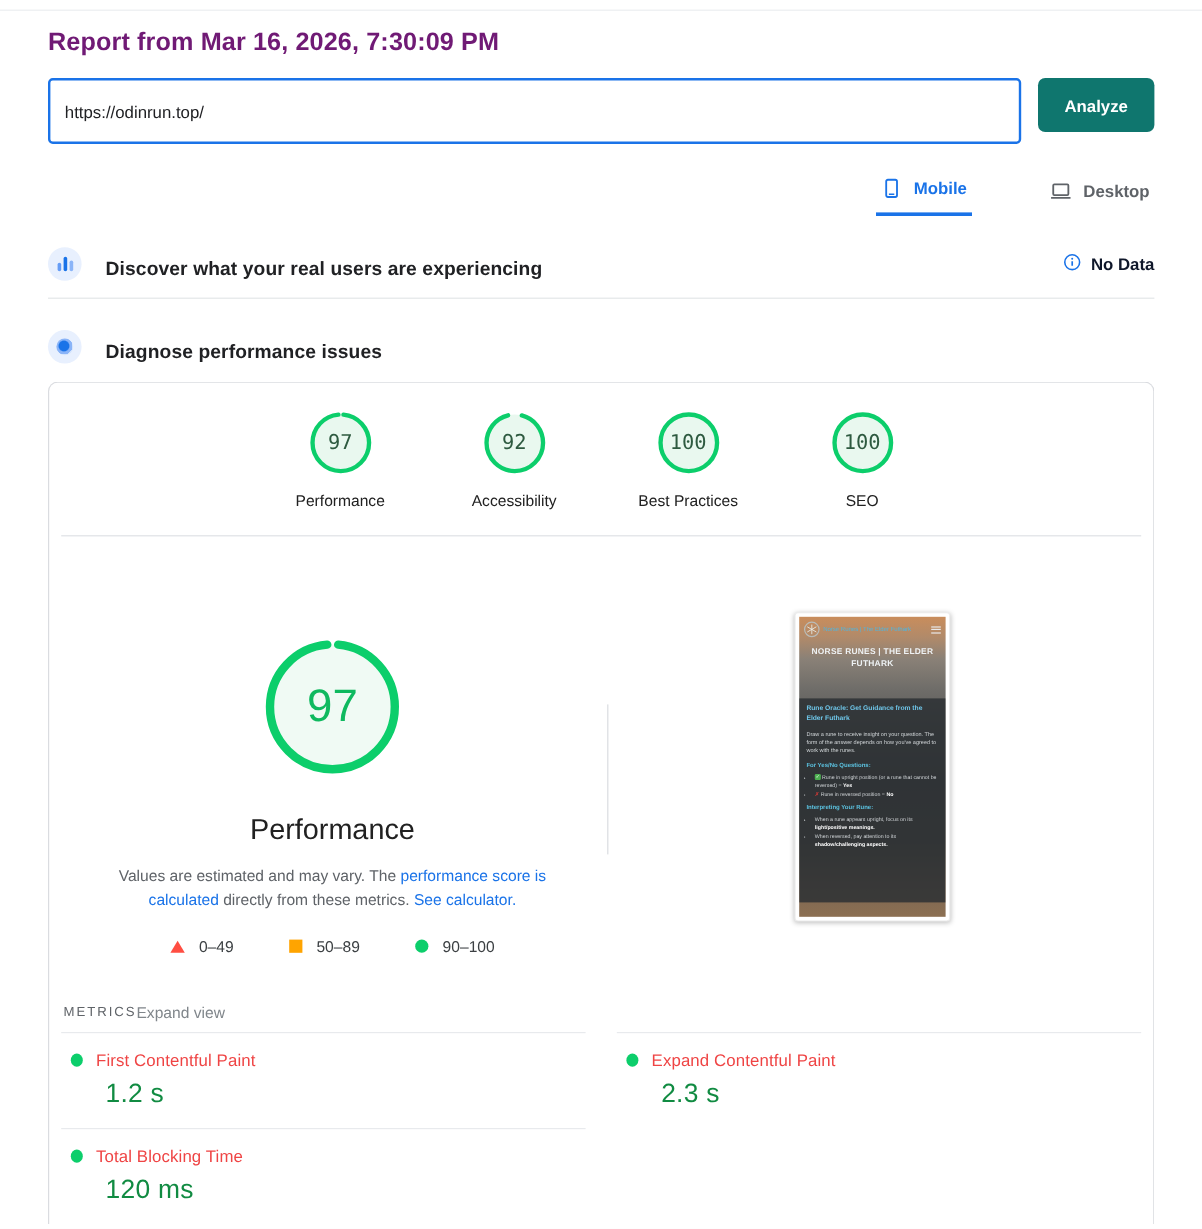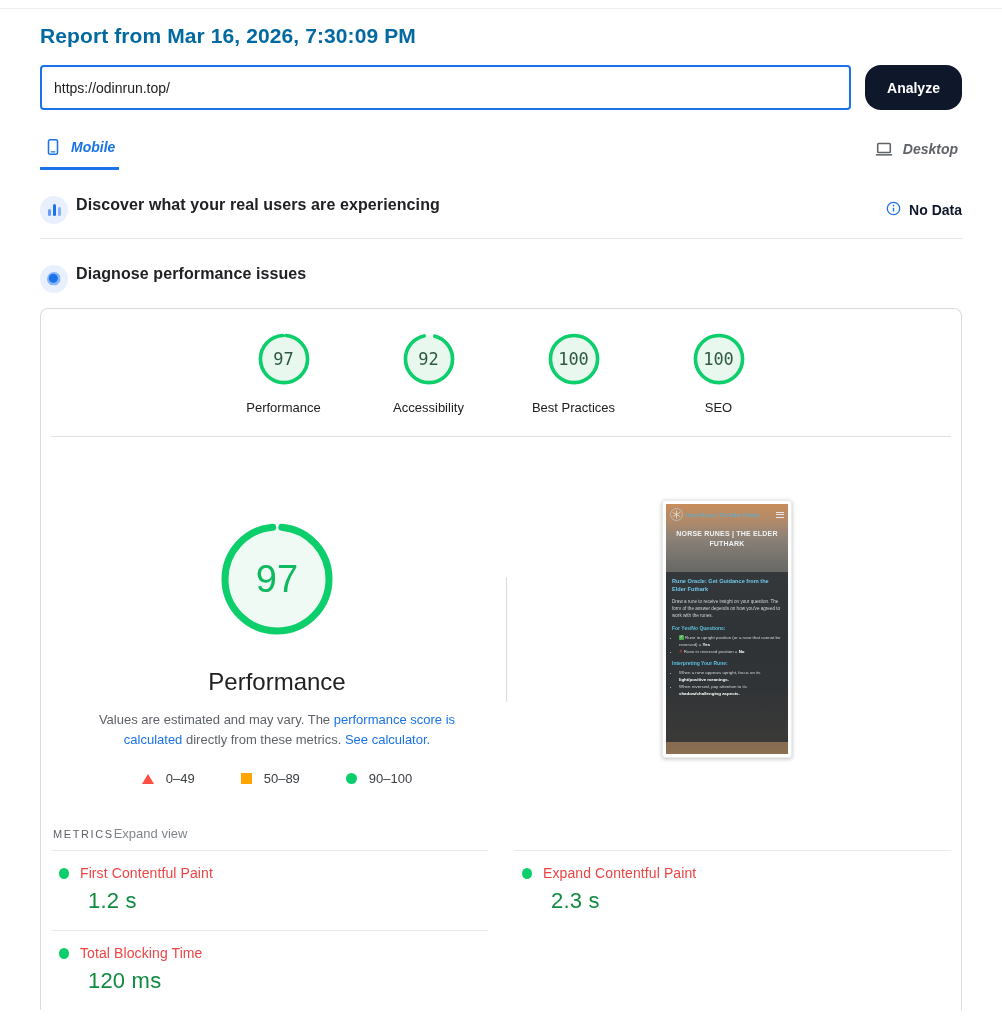--- a/index.html
+++ b/index.html
@@ -7,45 +7,45 @@
   body {
     width: 1002px; height: 1024px; overflow: hidden;
     font-family: "Liberation Sans", "DejaVu Sans", sans-serif;
     color: #202124;
     position: relative;
   }
   .top-hairline { border-top: 1px solid #eceef0; width: 100%; margin-top: 8px; }
   .page { padding: 0 40px; }
 
   
-  .report-title { margin-top: 15px; font-size: 21px; color: #0369a1; letter-spacing: .1px; }
+  .report-title { margin-top: 15px; font-size: 21px; color: #701a75; letter-spacing: .1px; }
 
   
   .url-row { display: flex; margin-top: 17px; align-items: stretch; }
   .url-input {
-    flex: 1; height: 45px; border: 2px solid #1a73e8; border-radius: 4px;
+    flex: 1; height: 55px; border: 2px solid #1a73e8; border-radius: 4px;
     font-size: 14px; color: #202124; padding: 0 12px; outline: none;
     font-family: "Liberation Sans", sans-serif;
   }
   .analyze-btn {
-    margin-left: 14px; width: 97px; height: 45px; background: #0f172a; color: #fff;
-    border: none; border-radius: 16px; font-size: 14px; font-weight: bold; cursor: pointer;
+    margin-left: 14px; width: 97px; height: 45px; background: #0f766e; color: #fff;
+    border: none; border-radius: 6px; font-size: 14px; font-weight: bold; cursor: pointer;
     font-family: "Liberation Sans", sans-serif;
   }
 
   
-  .tabs { display: flex; justify-content: space-between; gap: 22px; margin-top: 22px; font-style: italic; }
+  .tabs { display: flex; justify-content: flex-end; gap: 60px; margin-top: 22px; }
   .tab { display: flex; align-items: center; gap: 9px; font-size: 14px; font-weight: bold;
          padding: 6px 4px 11px 4px; cursor: pointer; color: #5f6368; }
   .tab.active { color: #1a73e8; border-bottom: 3px solid #1a73e8; }
   .tab svg { display: block; }
 
   
   .section-row { display: flex; align-items: center; justify-content: space-between; margin-top: 26px; }
-  .section-left { display: flex; align-items: flex-start; gap: 8px; }
+  .section-left { display: flex; align-items: flex-end; gap: 20px; }
   .section-title { font-size: 16px; font-weight: bold; color: #202124; letter-spacing: .1px; }
   .round-icon { width: 28px; height: 28px; border-radius: 50%; background: #e8f0fe;
                 display: flex; align-items: center; justify-content: center; }
   .crux-bars { display: flex; align-items: flex-end; gap: 2px; height: 12px; }
   .crux-bars i { display: block; width: 3px; border-radius: 2px; }
   .crux-bars i:nth-child(1) { height: 7px; background: #669df6; }
   .crux-bars i:nth-child(2) { height: 12px; background: #1a73e8; }
   .crux-bars i:nth-child(3) { height: 9px; background: #8ab4f8; }
   .diag-dot { width: 14px; height: 14px; border-radius: 50%;
               background: radial-gradient(circle at 45% 45%, #1a73e8 0 4px, #8ab4f8 5px 7px, #d2e3fc 7px); }

